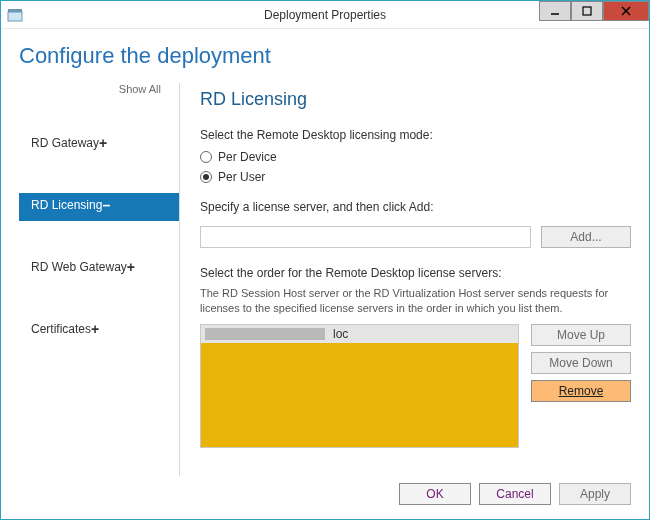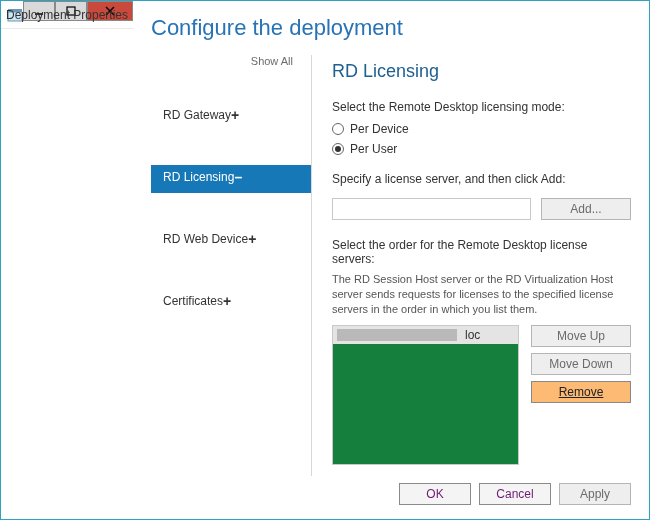--- a/index.html
+++ b/index.html
@@ -1,17 +1,17 @@
 <!DOCTYPE html>
 <html><head>
 <meta charset="utf-8">
 <style>
   * { box-sizing: border-box; font-family: "Segoe UI", Tahoma, sans-serif; }
   html,body { margin:0; padding:0; background:#5bb5c9; }
-  .window { width:650px; height:520px; background:#fff; border:1px solid #2ea2c0; position:relative; display:flex; flex-direction:row; }
+  .window { width:650px; height:520px; background:#fff; border:1px solid #2ea2c0; position:relative; display:flex; flex-direction:column; }
   .titlebar { height:28px; background:#fff; border-bottom:1px solid #e9e9e9; display:flex; align-items:center; position:relative; }
   .titlebar-icon { width:16px; height:16px; margin-left:6px; }
   .titlebar-title { position:absolute; left:0; right:0; text-align:center; font-size:12px; color:#333; pointer-events:none; }
   .winbtns { margin-left:auto; display:flex; height:100%; }
   .winbtn { width:32px; height:20px; border:1px solid #888; display:flex; align-items:center; justify-content:center; font-size:11px; color:#222; margin-top:0; }
   .winbtn.min { background:#d9d9d9; }
   .winbtn.max { background:#d9d9d9; }
   .winbtn.close { background:#c9493c; color:#000; width:46px; }
   .client { flex:1; display:flex; flex-direction:column; padding:8px 18px 14px 18px; }
   .page-title { font-size:22px; color:#2773b6; font-weight:300; margin:6px 0 14px 0; }
@@ -27,21 +27,21 @@
   .section-title { font-size:18px; color:#1e6091; font-weight:300; margin:6px 0 14px 0; }
   .label { margin:4px 0 6px 0; }
   .radio-row { display:flex; align-items:center; margin:2px 0 4px 0; }
   .radio { width:12px; height:12px; border:1px solid #666; border-radius:50%; margin-right:6px; display:flex; align-items:center; justify-content:center; }
   .radio.checked::after { content:""; width:6px; height:6px; background:#333; border-radius:50%; }
   .input-row { display:flex; align-items:center; margin:6px 0 14px 0; }
   .textinput { flex:1; height:22px; border:1px solid #c9c9c9; background:#fff; margin-right:10px; }
   .btn { height:22px; min-width:90px; border:1px solid #b5b5b5; background:#eee; font-size:12px; color:#6b6b6b; display:flex; align-items:center; justify-content:center; padding:0 10px; cursor:pointer; }
   .help { font-size:11px; color:#555; line-height:1.35; margin-bottom:8px; }
   .list-area { display:flex; }
-  .listbox { flex:1; height:140px; border:1px solid #c9c9c9; background:#15803d; overflow:hidden; }
+  .listbox { flex:1; height:124px; border:1px solid #c9c9c9; background:#eab308; overflow:hidden; }
   .list-row { height:18px; display:flex; align-items:center; padding:0 4px; font-size:12px; }
   .list-row.selected { background:#e4e4e4; }
   .redact { background:#b9b9b9; color:#b9b9b9; display:inline-block; width:120px; height:12px; margin-right:8px; }
   .list-btns { width:100px; margin-left:12px; display:flex; flex-direction:column; }
   .list-btns .btn { margin-bottom:6px; min-width:100px; }
   .list-btns .btn.remove { background:#fdba74; border:1px solid #888; color:#222; text-decoration:underline; }
   .footer { display:flex; justify-content:flex-end; padding-top:6px; border-top:1px solid transparent; }
   .footer .btn { min-width:72px; margin-left:8px; }
   .footer .btn.primary { background:#f4f4f4; border:1px solid #8a8a8a; color:#701a75; }
 </style>
@@ -86,21 +86,21 @@
         <div class="show-all">Show All</div>
         <div class="nav-item">
           <span>RD Gateway</span>
           <span class="sign">+</span>
         </div>
         <div class="nav-item selected">
           <span>RD Licensing</span>
           <span class="sign">–</span>
         </div>
         <div class="nav-item">
-          <span>RD Web Device</span>
+          <span>RD Web Gateway</span>
           <span class="sign">+</span>
         </div>
         <div class="nav-item">
           <span>Certificates</span>
           <span class="sign">+</span>
         </div>
       </div>
 
       <div class="divider"></div>
 

